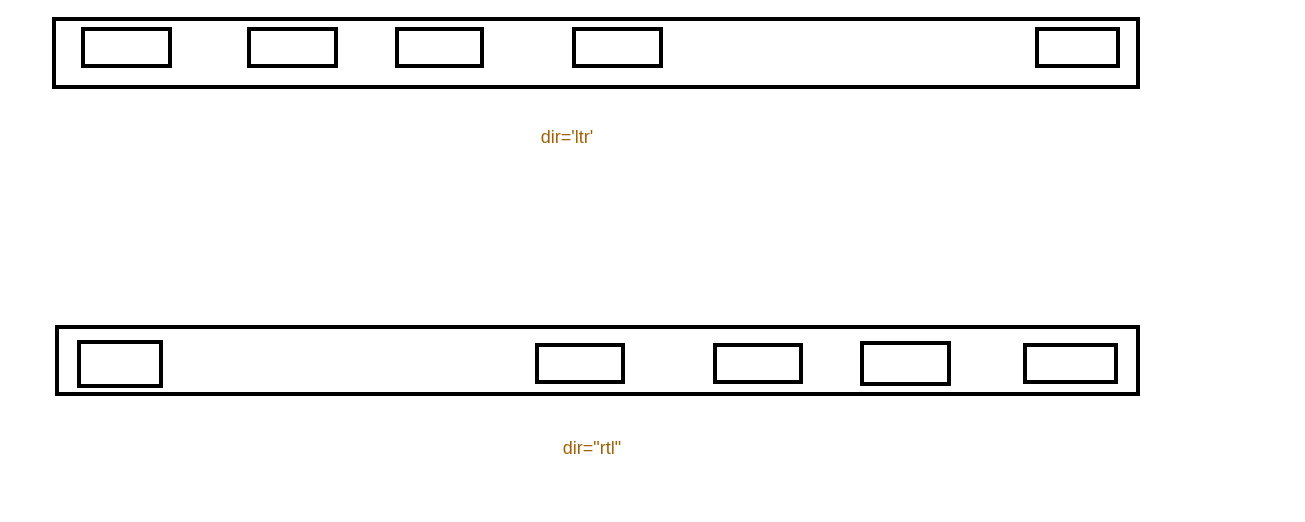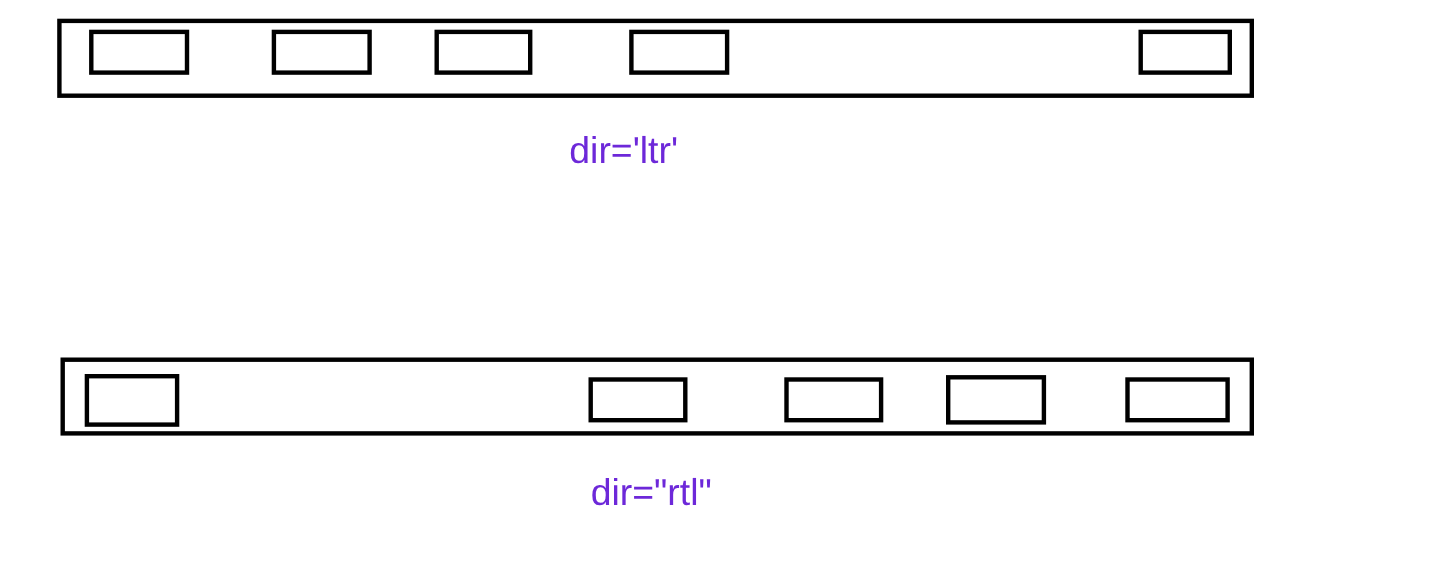--- a/index.html
+++ b/index.html
@@ -38,23 +38,23 @@
 
   .item {
     position: absolute;
     box-sizing: border-box;
     border: 4px solid #000000;
     background: #ffffff;
   }
 
   .caption {
     position: absolute;
-    color: #6d28d9;
+    color: #a16207;
     font-family: "Liberation Sans", sans-serif;
-    font-size: 34px;
+    font-size: 18px;
     line-height: 30px;
     white-space: pre;
     text-align: center;
     letter-spacing: 0px;
   }
 
   
   #demo-ltr { left: 0; top: 0; width: 1305px; height: 170px; }
   #container-ltr {
     left: 52px; top: 17px;

